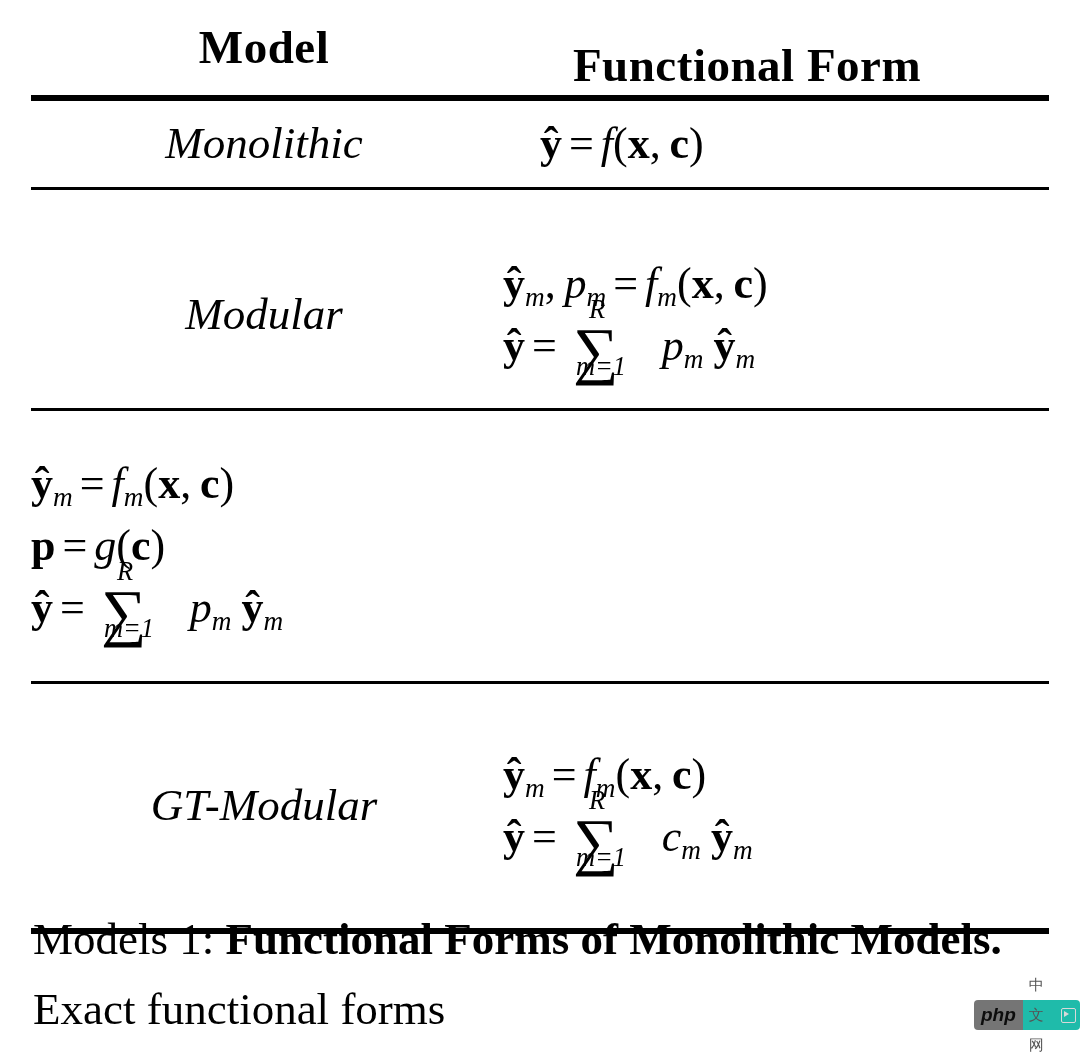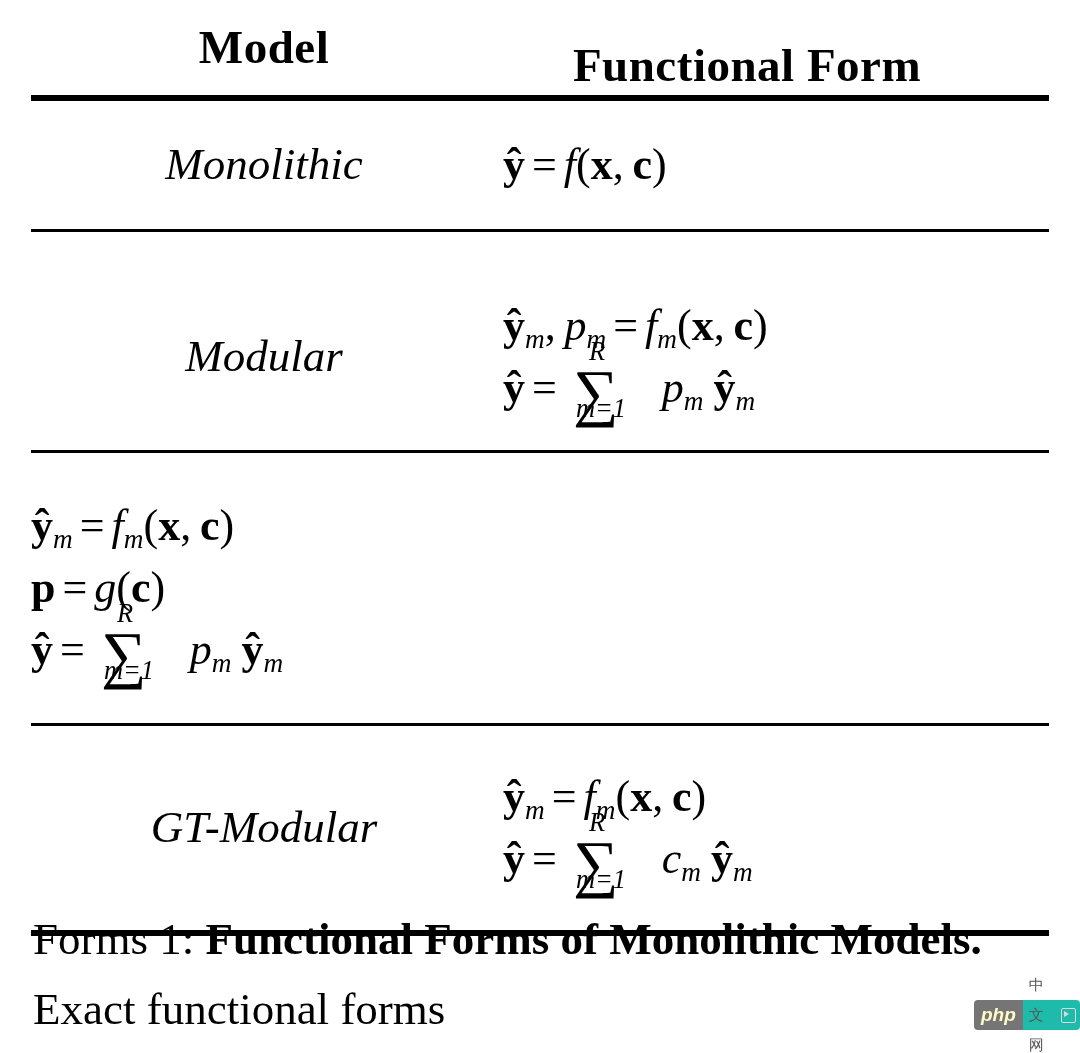--- a/index.html
+++ b/index.html
@@ -126,24 +126,24 @@
     left: 58%;
     transform: translateX(-50%);
     font-size: 0.60em;
     font-style: italic;
     line-height: 1;
     white-space: nowrap;
   }
   .sum-gap { display: inline-block; width: 34px; }
 
   
-  #row-0 { height: 128px; }
+  #row-0 { height: 86px; gap: 37px; }
   #row-1 { height: 186px; margin-top: 32px; }
   #row-2 { height: 270px; }
-  #row-3 { height: 204px; }
+  #row-3 { height: 244px; }
 
   
   #caption {
     position: absolute;
     left: 33px;
     top: 905px;
     width: 1020px;
     font-size: 45px;
     line-height: 1.55;
     text-align: left;
@@ -156,21 +156,21 @@
     position: absolute;
     left: 974px;
     top: 1000px;
     display: flex;
     align-items: stretch;
     height: 30px;
     opacity: 0.95;
   }
   #watermark .wm-php {
     background: #6e6e6e;
-    color: #fef9c3;
+    color: #000000;
     font-style: italic;
     font-weight: bold;
     font-size: 19px;
     line-height: 30px;
     padding: 0 7px;
     border-radius: 4px 0 0 4px;
     font-family: "Liberation Sans", sans-serif;
   }
   #watermark .wm-cn {
     background: #14b8a6;
@@ -268,21 +268,21 @@
         <span class="fline"><span class="bfh">ŷ</span><span class="sub">m</span><span class="eq">=</span><span class="it">f</span><span class="sub">m</span><span class="par">(</span><span class="bf">x</span><span class="cm">,</span> <span class="bf">c</span><span class="par">)</span></span>
         <span class="fline"><span class="bfh">ŷ</span><span class="eq">=</span><span class="sum"><span class="lim-top">R</span><span class="sig">∑</span><span class="lim-bot">m=1</span></span><span class="sum-gap"></span><span class="it">c</span><span class="sub">m</span><span class="sp"></span><span class="bfh">ŷ</span><span class="sub">m</span></span>
       </div>
     </div>
   </div>
 
   <div class="rule rule-thick"></div>
 </div>
 
 <div id="caption">
-  <span class="cap-reg">Forms 1:</span>
+  <span class="cap-reg">Models 1:</span>
   <span class="cap-bold">Functional Forms of Monolithic Models.</span>
   <span class="cap-reg">Exact functional forms</span>
 </div>
 
 <div id="watermark">
   <span class="wm-php">php</span>
   <span class="wm-cn">
     <span>中文网</span>
     <span class="wm-icon"></span>
   </span>

